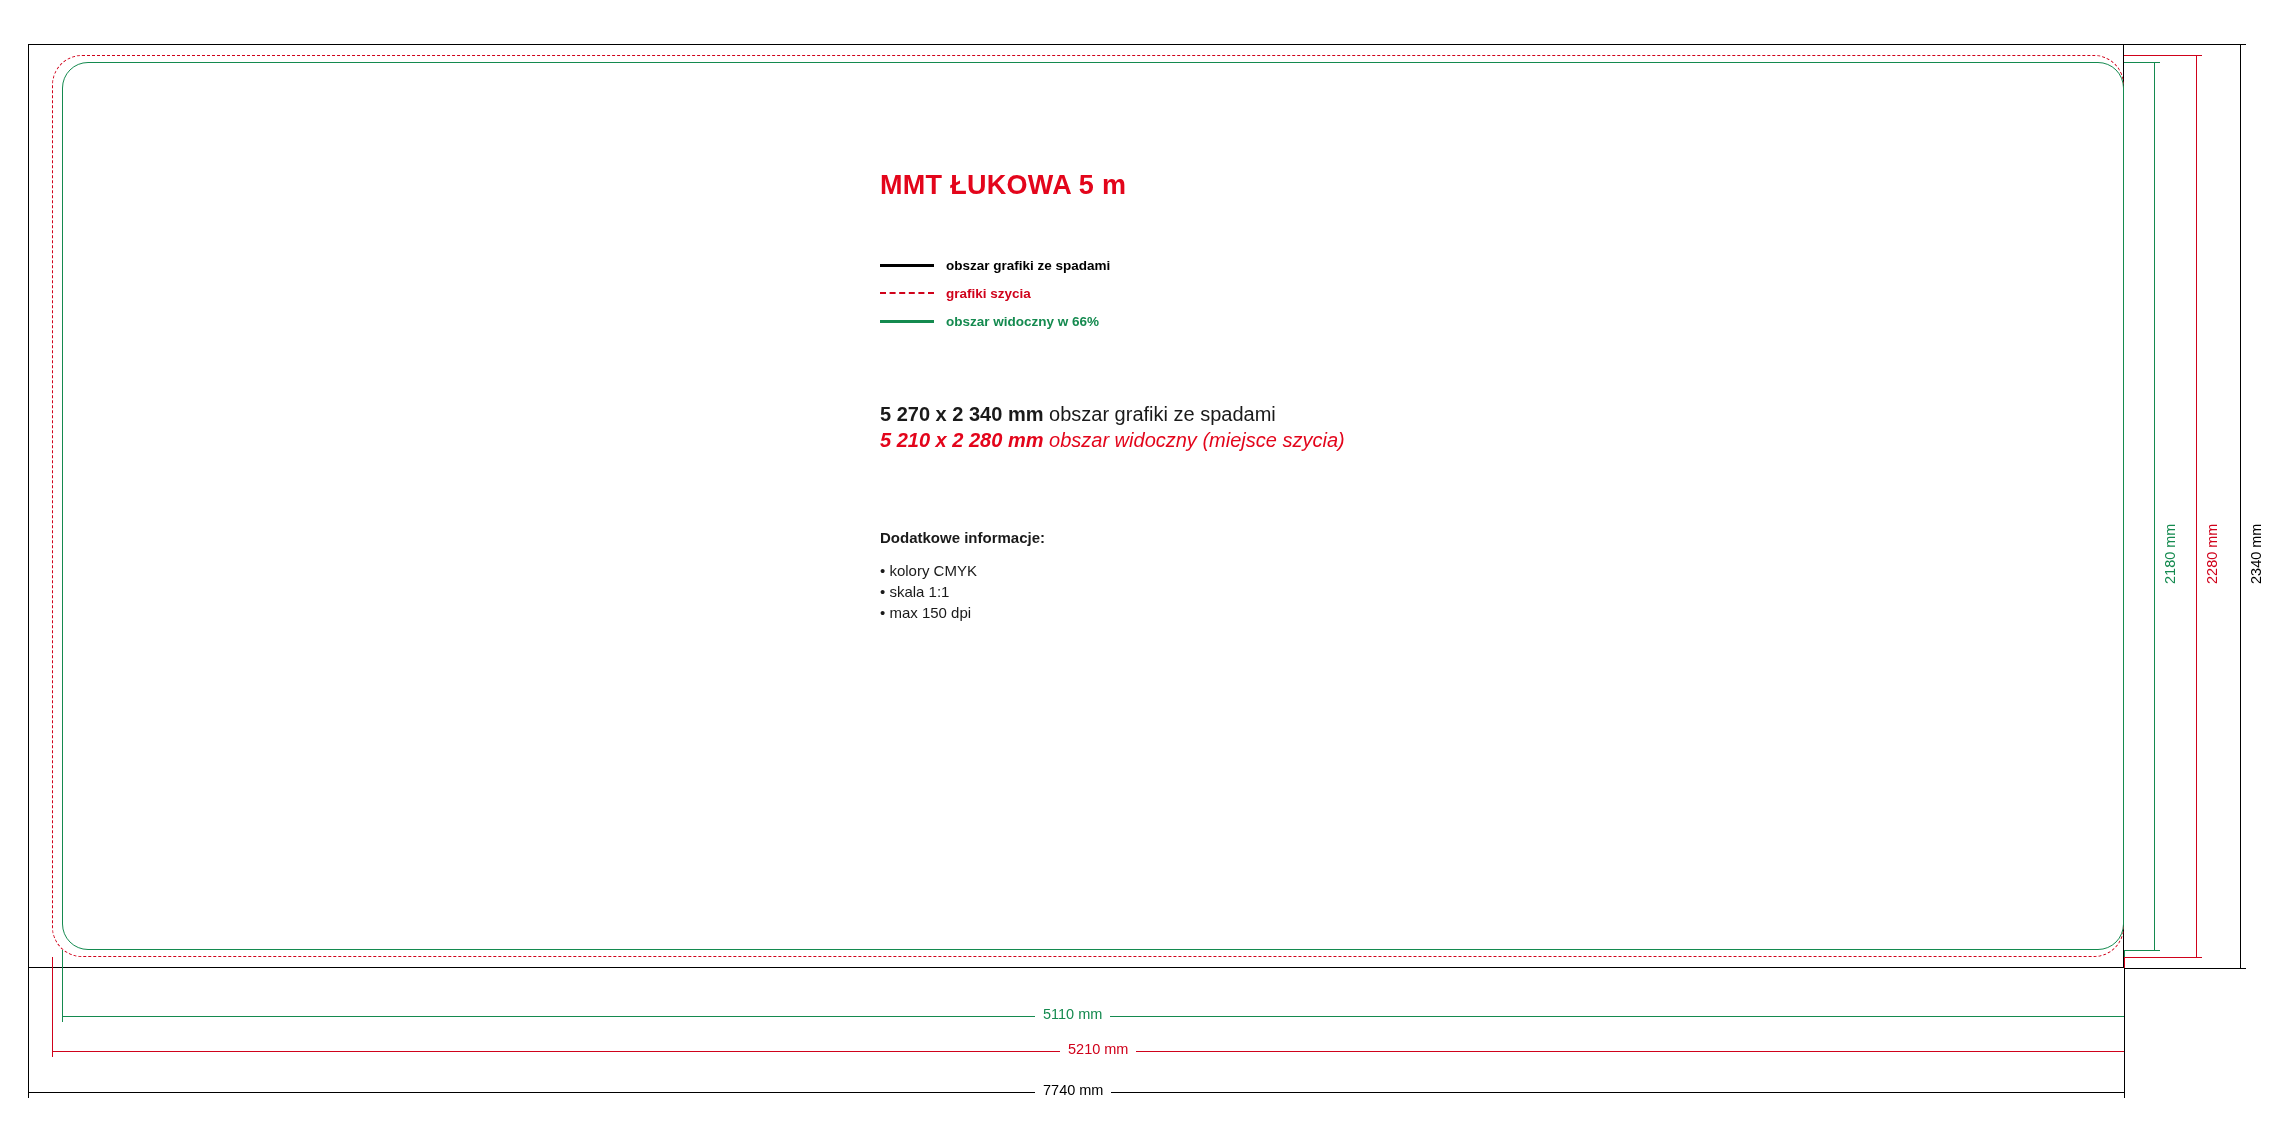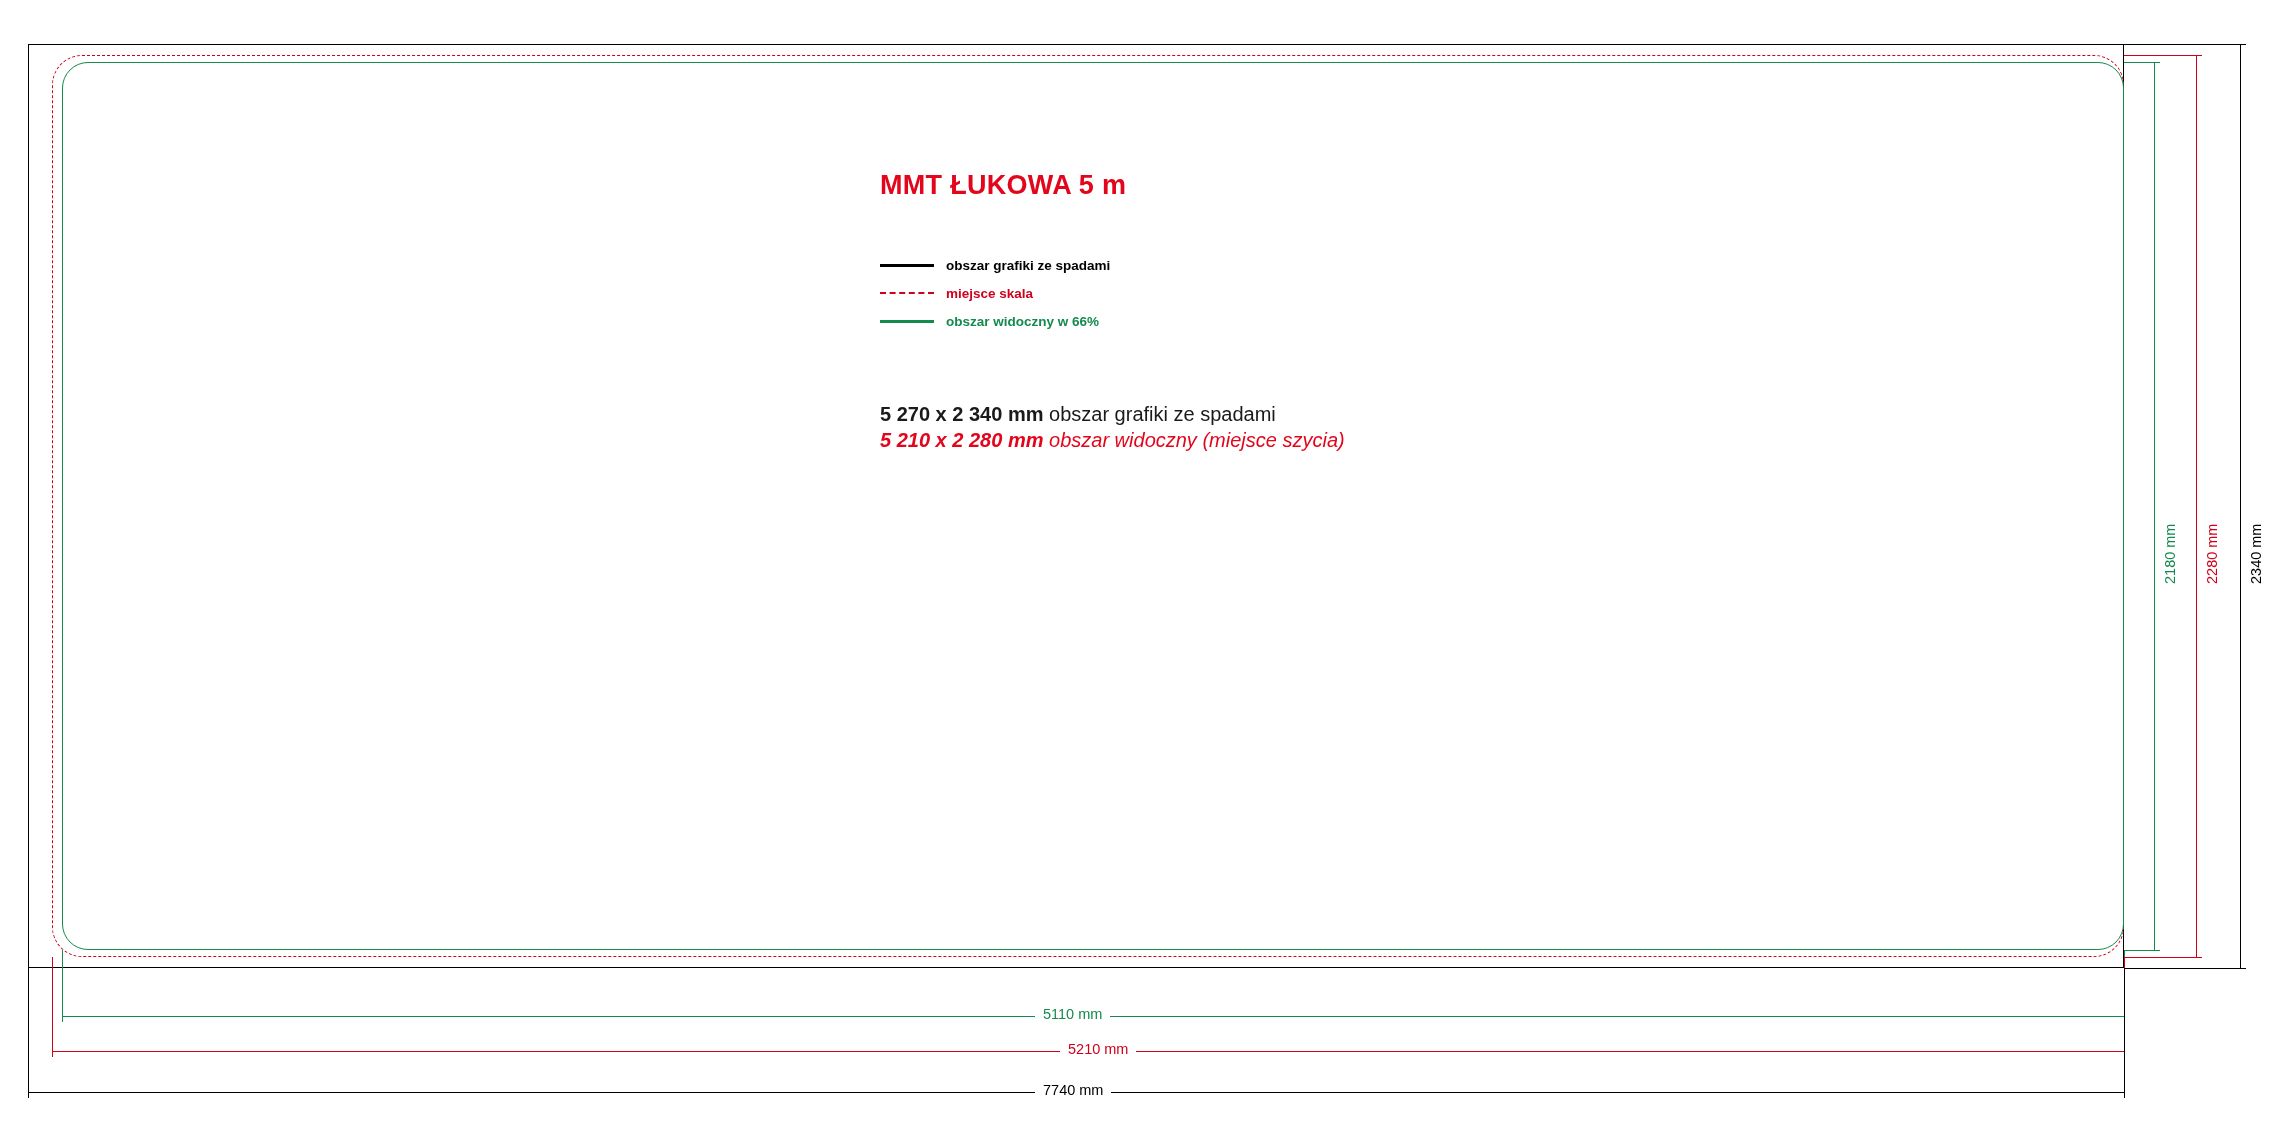--- a/index.html
+++ b/index.html
@@ -169,39 +169,45 @@
 
     <h1 class="title">MMT ŁUKOWA 5 m</h1>
 
     <div class="legend">
       <div class="legend-row">
         <span class="swatch solid-black"></span>
         <span class="legend-label black">obszar grafiki ze spadami</span>
       </div>
       <div class="legend-row">
         <span class="swatch dashed-red"></span>
-        <span class="legend-label red">miejsce skala</span>
+        <span class="legend-label red">grafiki szycia</span>
       </div>
       <div class="legend-row">
         <span class="swatch solid-green"></span>
         <span class="legend-label green">obszar widoczny w 66%</span>
       </div>
     </div>
 
     <div class="dims">
       <div class="dim-row">
         <span class="val">5 270 x 2 340 mm</span>
         <span>obszar grafiki ze spadami</span>
       </div>
       <div class="dim-row red">
         <span class="val">5 210 x 2 280 mm</span>
         <span>obszar widoczny (miejsce szycia)</span>
       </div>
     </div>
 
+    <div class="extra">
+      <div class="extra-title">Dodatkowe informacje:</div>
+      <div class="extra-item">• kolory CMYK</div>
+      <div class="extra-item">• skala 1:1</div>
+      <div class="extra-item">• max 150 dpi</div>
+    </div>
 
   </div>
 
   <div class="dim-line-v green-stroke" style="left:2154px; top:62px; height:888px;"></div>
   <div class="tick-h green-stroke" style="left:2148px; top:62px;"></div>
   <div class="tick-h green-stroke" style="left:2148px; top:950px;"></div>
   <div class="dim-label vert green-stroke" style="left:2162px; top:590px; color:#148a4f;">2180 mm</div>
 
   <div class="dim-line-v red-stroke" style="left:2196px; top:55px; height:902px;"></div>
   <div class="tick-h red-stroke" style="left:2190px; top:55px;"></div>

